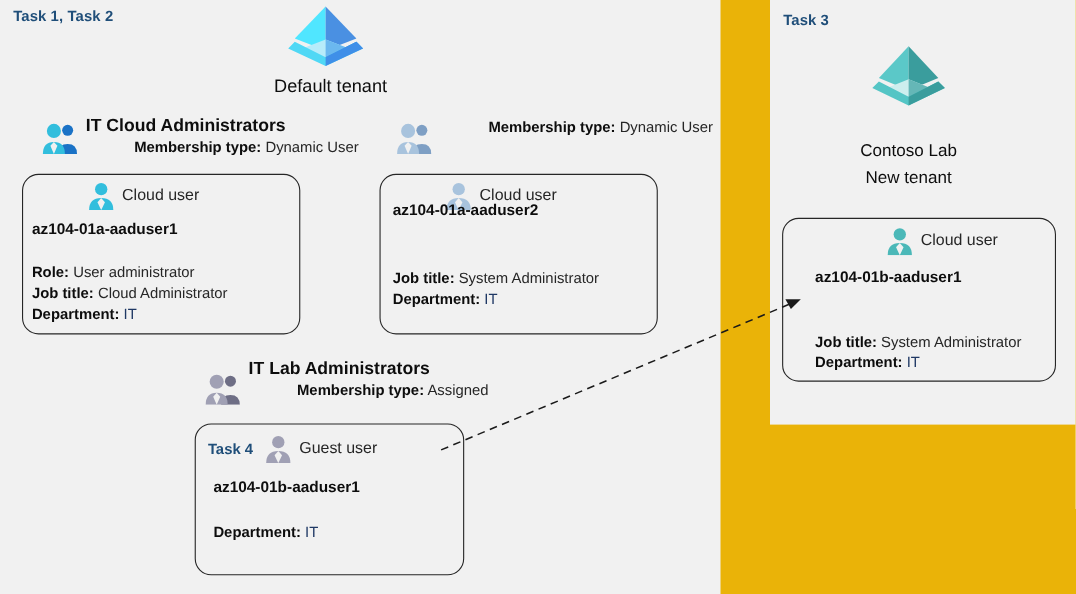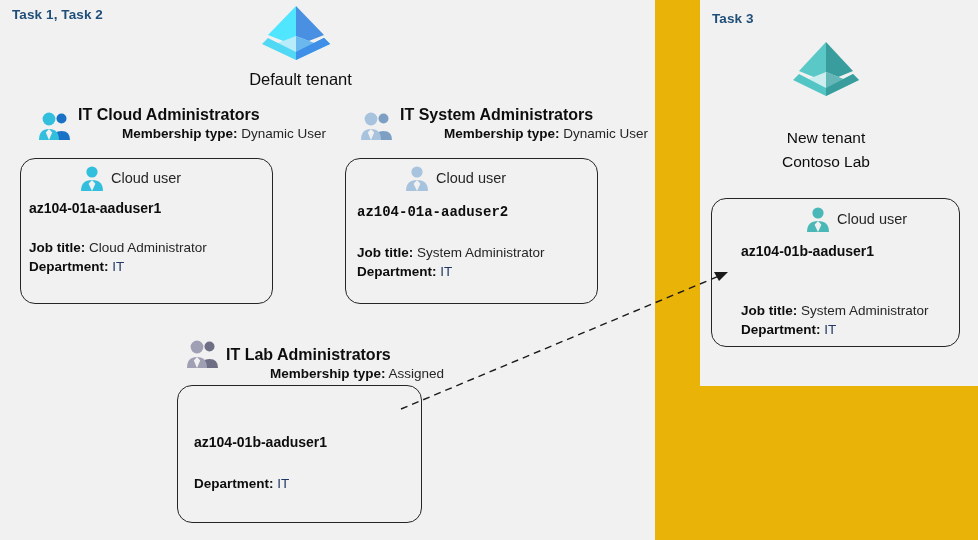--- a/index.html
+++ b/index.html
@@ -71,21 +71,21 @@
   }
   .group-meta {
     font-size: 13.5px;
     color: #262626;
     line-height: 20px;
     padding-left: 44px;
   }
   .group-meta b { color: #0d0d0d; font-weight: bold; }
   #group-head-cloud  { left: 78px;  top: 106px; }
   #group-head-system { left: 400px; top: 106px; }
-  #group-head-lab    { left: 226px; top: 327px; margin-top: 19px; }
+  #group-head-lab    { left: 226px; top: 327px; }
 
   
   .card {
     position: absolute;
     border: 1.3px solid #262626;
     border-radius: 15px;
     background: transparent;
     box-sizing: border-box;
   }
   #card-aaduser1  { left: 20px;  top: 158px; width: 253px; height: 146px; }
@@ -128,21 +128,21 @@
   }
   .card-props b { color: #0d0d0d; font-weight: bold; }
   .card-props .v-it { color: #1f3864; }
 
   
   #row-user-1   { left: 79px; top: 165px; }
   #name-user-1  { left: 29px; top: 200px; text-align: center; }
   #props-user-1 { left: 29px; top: 238px; }
   
   #row-user-2   { left: 404px; top: 165px; }
-  #name-user-2  { left: 357px; top: 204px; font-family: Liberation Mono, monospace; }
+  #name-user-2  { left: 357px; top: 182px; }
   #props-user-2 { left: 357px; top: 243px; }
   
   #row-user-3   { left: 189px; top: 395px; }
   #name-user-3  { left: 194px; top: 434px; }
   #props-user-3 { left: 194px; top: 474px; }
   
   #row-user-4   { left: 805px; top: 206px; }
   #name-user-4  { left: 741px; top: 243px; }
   #props-user-4 { left: 741px; top: 301px; }
 
@@ -180,22 +180,22 @@
   <svg class="tenant-icon" id="new-tenant-icon" viewBox="0 0 72 62">
     <polygon points="36,4 36,44 9,33" fill="#5bc8c8"></polygon>
     <polygon points="36,4 36,44 63,33" fill="#3a9d9d"></polygon>
     <polygon points="36,34 11,44 36,56 61,44" fill="#cdeeee"></polygon>
     <polygon points="36,34 61,44 36,56" fill="#65b7b7"></polygon>
     <polygon points="9,36 3,42 36,58 69,42 63,36 36,50" fill="#54c5c5"></polygon>
     <polygon points="36,50 36,58 69,42 63,36" fill="#3a9d9d"></polygon>
   </svg>
 
   <div class="tenant-title" id="new-tenant-title">
+    <div>Contoso Lab</div>
     <div>New  tenant</div>
-    <div>Contoso Lab</div>
   </div>
 
   <svg class="group-icon" id="group-icon-cloud" viewBox="0 0 34 30">
     <circle cx="23.5" cy="8.5" r="5" fill="#1a72c6"></circle>
     <path d="M15 30 q0-9 8.5-9 q8.5 0 8.5 9 z" fill="#1a72c6"></path>
     <circle cx="11" cy="9" r="6.4" fill="#32bedd"></circle>
     <path d="M1 30 q0-11 10-11 q10 0 10 11 z" fill="#32bedd"></path>
     <path d="M11 19 l3.2 3.6 l-3.2 7.4 l-3.2-7.4 z" fill="#f1f1f1"></path>
   </svg>
   <div class="group-head" id="group-head-cloud">
@@ -207,21 +207,20 @@
   </div>
 
   <svg class="group-icon" id="group-icon-system" viewBox="0 0 34 30">
     <circle cx="23.5" cy="8.5" r="5" fill="#7e9fc4"></circle>
     <path d="M15 30 q0-9 8.5-9 q8.5 0 8.5 9 z" fill="#7e9fc4"></path>
     <circle cx="11" cy="9" r="6.4" fill="#a8c3dd"></circle>
     <path d="M1 30 q0-11 10-11 q10 0 10 11 z" fill="#a8c3dd"></path>
     <path d="M11 19 l3.2 3.6 l-3.2 7.4 l-3.2-7.4 z" fill="#f1f1f1"></path>
   </svg>
   <div class="group-head" id="group-head-system">
-    <div class="group-name">IT System Administrators</div>
     <div class="group-meta">
       <b>Membership type:</b>
       <span>Dynamic User</span>
     </div>
   </div>
 
   <svg class="group-icon" id="group-icon-lab" viewBox="0 0 34 30">
     <circle cx="23.5" cy="8.5" r="5" fill="#6e6e85"></circle>
     <path d="M15 30 q0-9 8.5-9 q8.5 0 8.5 9 z" fill="#6e6e85"></path>
     <circle cx="11" cy="9" r="6.4" fill="#a0a0b4"></circle>
@@ -244,20 +243,24 @@
       <path d="M2 26 q0-11 11-11 q11 0 11 11 z" fill="#32bedd"></path>
       <path d="M13 15 l3.4 3.8 l-3.4 7.2 l-3.4-7.2 z" fill="#f1f1f1"></path>
     </svg>
     <span class="card-usertype">Cloud user</span>
   </div>
 
   <div class="card-username" id="name-user-1">az104-01a-aaduser1</div>
 
   <div class="card-props" id="props-user-1">
     <div>
+      <b>Role:</b>
+      <span>User administrator</span>
+    </div>
+    <div>
       <b>Job title:</b>
       <span>Cloud Administrator</span>
     </div>
     <div>
       <b>Department:</b>
       <span class="v-it">IT</span>
     </div>
   </div>
 
   <div class="card" id="card-aaduser2"></div>
@@ -279,20 +282,29 @@
       <span>System Administrator</span>
     </div>
     <div>
       <b>Department:</b>
       <span class="v-it">IT</span>
     </div>
   </div>
 
   <div class="card" id="card-guest"></div>
 
+  <div class="card-userrow" id="row-user-3">
+    <span class="card-inline-task">Task 4</span>
+    <svg class="card-usericon" viewBox="0 0 26 26">
+      <circle cx="13" cy="7" r="5.6" fill="#a0a0b4"></circle>
+      <path d="M2 26 q0-11 11-11 q11 0 11 11 z" fill="#a0a0b4"></path>
+      <path d="M13 15 l3.4 3.8 l-3.4 7.2 l-3.4-7.2 z" fill="#f1f1f1"></path>
+    </svg>
+    <span class="card-usertype">Guest user</span>
+  </div>
 
   <div class="card-username" id="name-user-3">az104-01b-aaduser1</div>
 
   <div class="card-props" id="props-user-3">
     <div>
       <b>Department:</b>
       <span class="v-it">IT</span>
     </div>
   </div>
 

